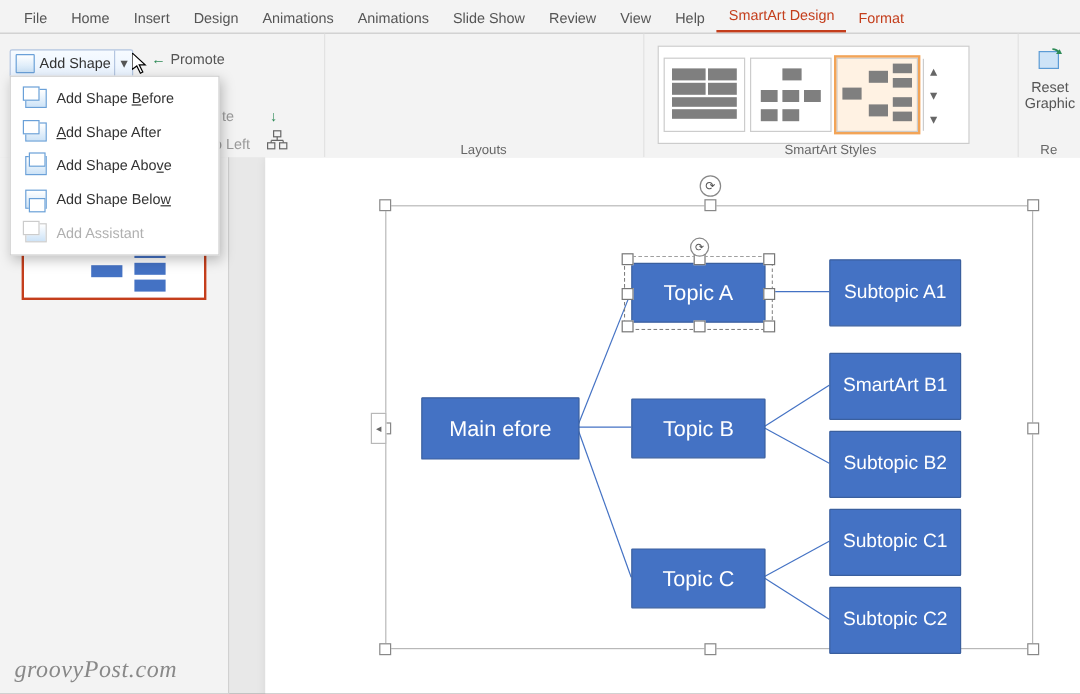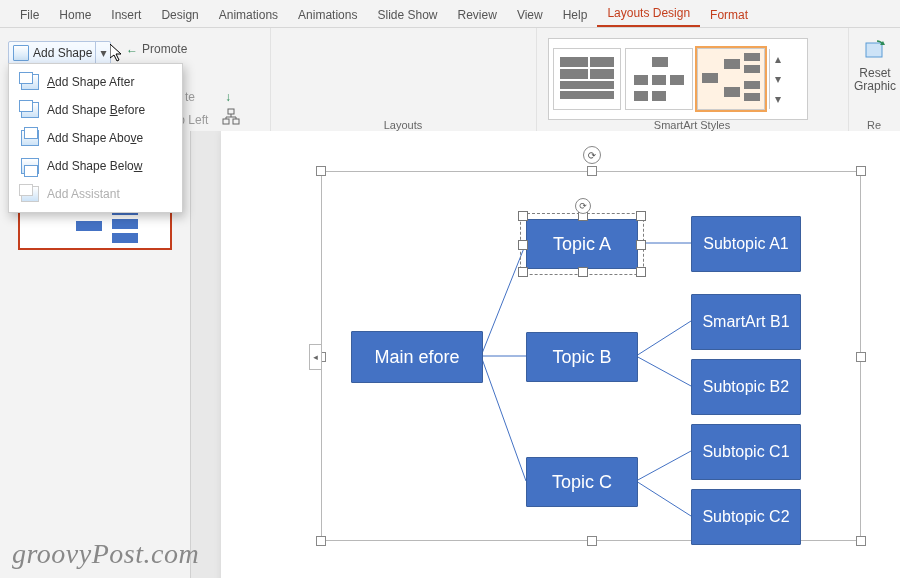--- a/index.html
+++ b/index.html
@@ -64,39 +64,39 @@
   .node.sub{width:108px;height:54px;font-size:16px;line-height:1.15}
   .node.main{width:130px;height:50px}
   
   .node.sel{outline:1px dashed #7f7f7f;outline-offset:5px}
   .nhandle{width:8px;height:8px;background:#fff;border:1px solid #777;position:absolute}
   .nrotator{position:absolute;left:50%;top:-22px;margin-left:-7px;width:14px;height:14px;border:1px solid #888;border-radius:50%;background:#fff;font-size:9px;display:flex;align-items:center;justify-content:center;color:#555}
   
   svg.conn{position:absolute;left:0;top:0;width:100%;height:100%;pointer-events:none}
   svg.conn line{stroke:#4472c4;stroke-width:1}
   
-  .watermark{position:absolute;left:12px;bottom:8px;font-family:Georgia,'Times New Roman',serif;font-style:italic;font-size:28px;color:#888;letter-spacing:.5px;z-index:200}
+  .watermark{position:absolute;left:12px;bottom:8px;font-family:Georgia,'Times New Roman',serif;font-style:italic;font-size:20px;color:#888;letter-spacing:.5px;z-index:200}
 </style>
 </head>
 <body>
 
 <div class="app">
 
   <div class="tabs">
     <div class="tab">File</div>
     <div class="tab">Home</div>
     <div class="tab">Insert</div>
     <div class="tab">Design</div>
     <div class="tab">Animations</div>
     <div class="tab">Animations</div>
     <div class="tab">Slide Show</div>
     <div class="tab">Review</div>
     <div class="tab">View</div>
     <div class="tab">Help</div>
-    <div class="tab active">Layouts Design</div>
+    <div class="tab active">SmartArt Design</div>
     <div class="tab">Format</div>
   </div>
 
   <div class="ribbon">
 
     <div class="group" style="left:0;width:270px">
       <div class="addshape-btn">
         <div class="ico"></div>
         <span class="lbl">Add Shape</span>
         <span class="caret">▾</span>
@@ -172,25 +172,25 @@
             <polygon points="20,1 22,5 17,5" fill="#2e8b57"></polygon>
           </svg>
         <div style="line-height:1.1;margin-top:2px">Reset Graphic</div>
       </div>
       <div class="group-label">Re</div>
     </div>
 
     <div class="dd">
       <div class="dditem">
         <div class="dico"></div>
+        <span>Add Shape <u>B</u>efore</span>
+      </div>
+      <div class="dditem">
+        <div class="dico"></div>
         <span><u>A</u>dd Shape After</span>
-      </div>
-      <div class="dditem">
-        <div class="dico"></div>
-        <span>Add Shape <u>B</u>efore</span>
       </div>
       <div class="dditem">
         <div class="dico above"></div>
         <span>Add Shape Abo<u>v</u>e</span>
       </div>
       <div class="dditem">
         <div class="dico below"></div>
         <span>Add Shape Belo<u>w</u></span>
       </div>
       <div class="dditem disabled">

